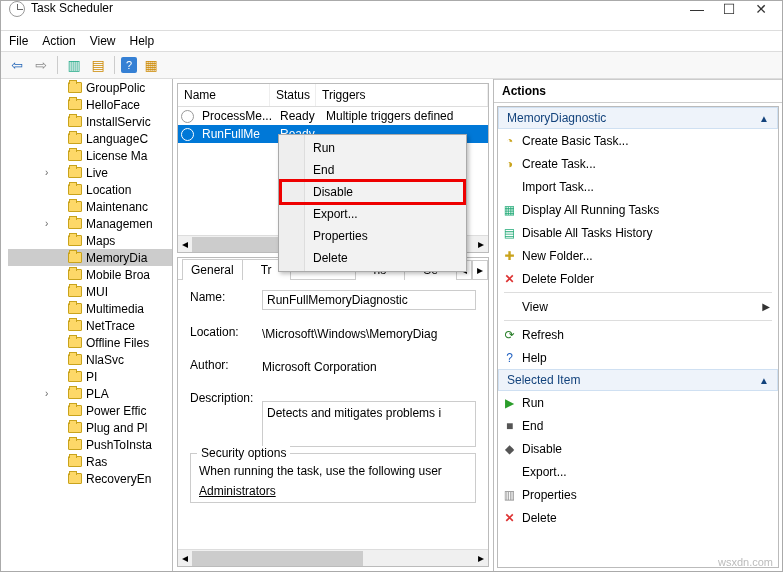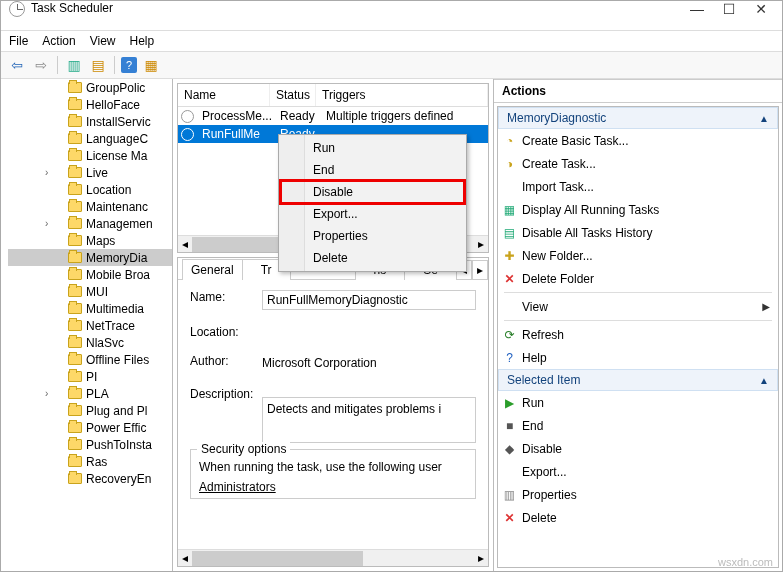--- a/index.html
+++ b/index.html
@@ -166,42 +166,42 @@
         <div class="tree-item">
           <span class="folder-icon"></span>
           <span>Multimedia</span>
         </div>
         <div class="tree-item">
           <span class="folder-icon"></span>
           <span>NetTrace</span>
         </div>
         <div class="tree-item">
           <span class="folder-icon"></span>
+          <span>Offline Files</span>
+        </div>
+        <div class="tree-item">
+          <span class="folder-icon"></span>
           <span>NlaSvc</span>
         </div>
         <div class="tree-item">
           <span class="folder-icon"></span>
-          <span>Offline Files</span>
-        </div>
-        <div class="tree-item">
-          <span class="folder-icon"></span>
           <span>PI</span>
         </div>
         <div class="tree-item">
           <span class="expander">›</span>
           <span class="folder-icon"></span>
           <span>PLA</span>
         </div>
         <div class="tree-item">
           <span class="folder-icon"></span>
+          <span>Power Effic</span>
+        </div>
+        <div class="tree-item">
+          <span class="folder-icon"></span>
           <span>Plug and Pl</span>
-        </div>
-        <div class="tree-item">
-          <span class="folder-icon"></span>
-          <span>Power Effic</span>
         </div>
         <div class="tree-item">
           <span class="folder-icon"></span>
           <span>PushToInsta</span>
         </div>
         <div class="tree-item">
           <span class="folder-icon"></span>
           <span>Ras</span>
         </div>
         <div class="tree-item">
@@ -249,20 +249,21 @@
         <div class="tab-arrow">◂</div>
         <div class="tab-arrow">▸</div>
       </div>
       <div class="details-body">
         <div class="drow">
           <div class="dlabel">Name:</div>
           <div class="dinput">RunFullMemoryDiagnostic</div>
         </div>
         <div class="drow">
           <div class="dlabel">Location:</div>
+          <div class="dtext">\Microsoft\Windows\MemoryDiag</div>
         </div>
         <div class="drow">
           <div class="dlabel">Author:</div>
           <div class="dtext">Microsoft Corporation</div>
         </div>
         <div class="drow" style="margin-bottom:2px">
           <div class="dlabel">Description:</div>
         </div>
         <div class="darea">Detects and mitigates problems i</div>
         <div class="sec-group">

